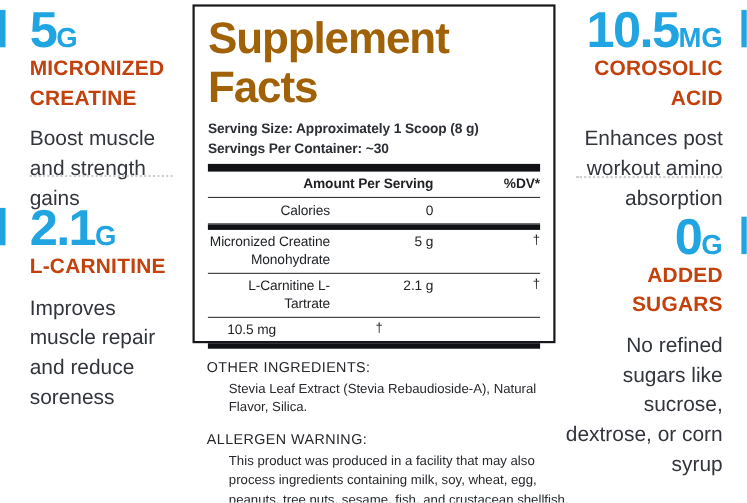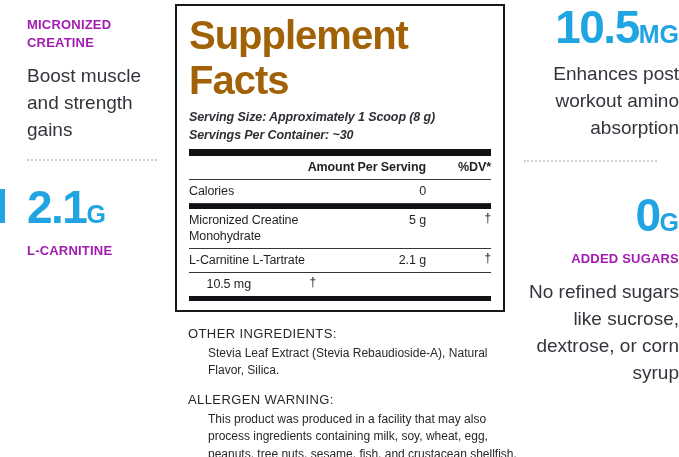--- a/index.html
+++ b/index.html
@@ -7,51 +7,51 @@
     position:relative; width:679px; height:457px; background:#ffffff;
     font-family:"Liberation Sans", sans-serif; color:#26282d; overflow:hidden;
   }
 
   
   .col { position:absolute; top:0; height:457px; }
   .col-left  { left:0; width:165px; }
   .col-right { left:514px; width:165px; text-align:right; }
   .hl { position:absolute; left:0; right:0; }
   .col-left  .hl { padding-left:27px; }
-  .col-right .hl { }
+  .col-right .hl { padding-right:22px; }
 
   .hl-num { position:relative; color:#21a5e2; font-weight:800; font-size:46px; line-height:1; letter-spacing:-1.5px; }
   .hl-unit { font-size:25px; letter-spacing:0; }
   .accent-bar { position:absolute; width:5px; background:#21a5e2; top:5px; height:34px; }
   .col-left  .accent-bar { left:-27px; }
   .col-right .accent-bar { right:-22px; }
 
-  .hl-heading { margin-top:12px; font-size:13px; font-weight:700; line-height:1.4; letter-spacing:0.2px; color:#a21caf; }
+  .hl-heading { margin-top:0; font-size:19px; font-weight:700; line-height:1.4; letter-spacing:0.2px; color:#c2410c; }
   .hl-body { margin-top:11px; font-size:19px; line-height:1.42; color:#32353b; }
 
   .dotted { position:absolute; border-top:2px dotted #cfcfcf; height:0; }
   .dotted-left  { left:27px; width:130px; top:159px; }
   .dotted-right { left:10px; width:133px; top:160px; }
 
   
   .facts {
     position:absolute; left:175px; top:4px; width:330px; height:308px;
     border:2px solid #17181b; box-sizing:border-box; padding:7px 12px 0 12px;
     color:#1e2023; background:#fff;
   }
   .facts-title { font-size:40px; font-weight:900; letter-spacing:-1px; color:#a16207; }
-  .facts-serving { font-size:12.5px; font-weight:700; color:#2c2f34; margin-top:7px; letter-spacing:-0.1px;font-style:italic; }
+  .facts-serving { font-size:12.5px; font-weight:700; color:#2c2f34; margin-top:7px; letter-spacing:-0.1px; }
   .facts-serving + .facts-serving { margin-top:4px; }
   .bar-thick { height:7px; background:#101114; margin-top:7px; }
   .bar-mid   { height:5px; background:#101114; }
 
   .frow { display:flex; align-items:flex-start; font-size:12.5px; letter-spacing:-0.1px;
-          padding:4px 0 3.5px 0; border-bottom:1px solid #33353a; }
+          padding:4px 0 3.5px 0; border-bottom:1px solid #33353a;gap:32px; }
   .frow.no-line { border-bottom:none; }
-  .fname { flex:1; line-height:1.25; }
+  .fname { flex:1; line-height:1.25;text-align:right; }
   .famt  { width:62px; text-align:right; line-height:1.25; }
   .fdv   { width:45px; text-align:right; line-height:1.25;padding-left:20px; }
   .fhead { font-weight:700; }
   .fhead .famt { width:auto; margin-left:auto; }
   .sub-line { padding-left:9px; margin-top:3px; }
   .italic { font-style:italic; }
   .dagger { position:relative; top:-2px; font-size:12px; }
 
   .facts-foot { font-size:11px; line-height:1.45; margin-top:6px; letter-spacing:-0.1px; white-space:nowrap; }
   .facts-foot + .facts-foot { margin-top:3px; }
@@ -62,37 +62,42 @@
   .b-body { font-size:12px; line-height:1.45; margin-top:4px; letter-spacing:0;margin-left:20px; }
   .b-block + .b-block { margin-top:12px; }
 </style>
 </head>
 <body>
 
 <div class="canvas">
 
   <div class="col col-left">
     <div class="hl" style="top:4px">
+      <div class="hl-num">
+        <span class="accent-bar"></span><span>5</span><span class="hl-unit">G</span>
+      </div>
       <div class="hl-heading">MICRONIZED CREATINE</div>
       <div class="hl-body">Boost muscle and strength gains</div>
     </div>
     <div class="dotted dotted-left"></div>
     <div class="hl" style="top:184px">
       <div class="hl-num">
         <span class="accent-bar"></span><span>2.1</span><span class="hl-unit">G</span>
       </div>
       <div class="hl-heading">L-CARNITINE</div>
+      <div class="hl-body">Improves muscle repair and reduce soreness</div>
     </div>
   </div>
 
   <div class="col col-right">
     <div class="hl" style="top:4px">
       <div class="hl-num">
         <span>10.5</span><span class="hl-unit">MG</span><span class="accent-bar"></span>
       </div>
+      <div class="hl-heading">COROSOLIC ACID</div>
       <div class="hl-body">Enhances post workout amino absorption</div>
     </div>
     <div class="dotted dotted-right"></div>
     <div class="hl" style="top:192px">
       <div class="hl-num">
         <span>0</span><span class="hl-unit">G</span><span class="accent-bar"></span>
       </div>
       <div class="hl-heading">ADDED SUGARS</div>
       <div class="hl-body">No refined sugars like sucrose, dextrose, or corn syrup</div>
     </div>

